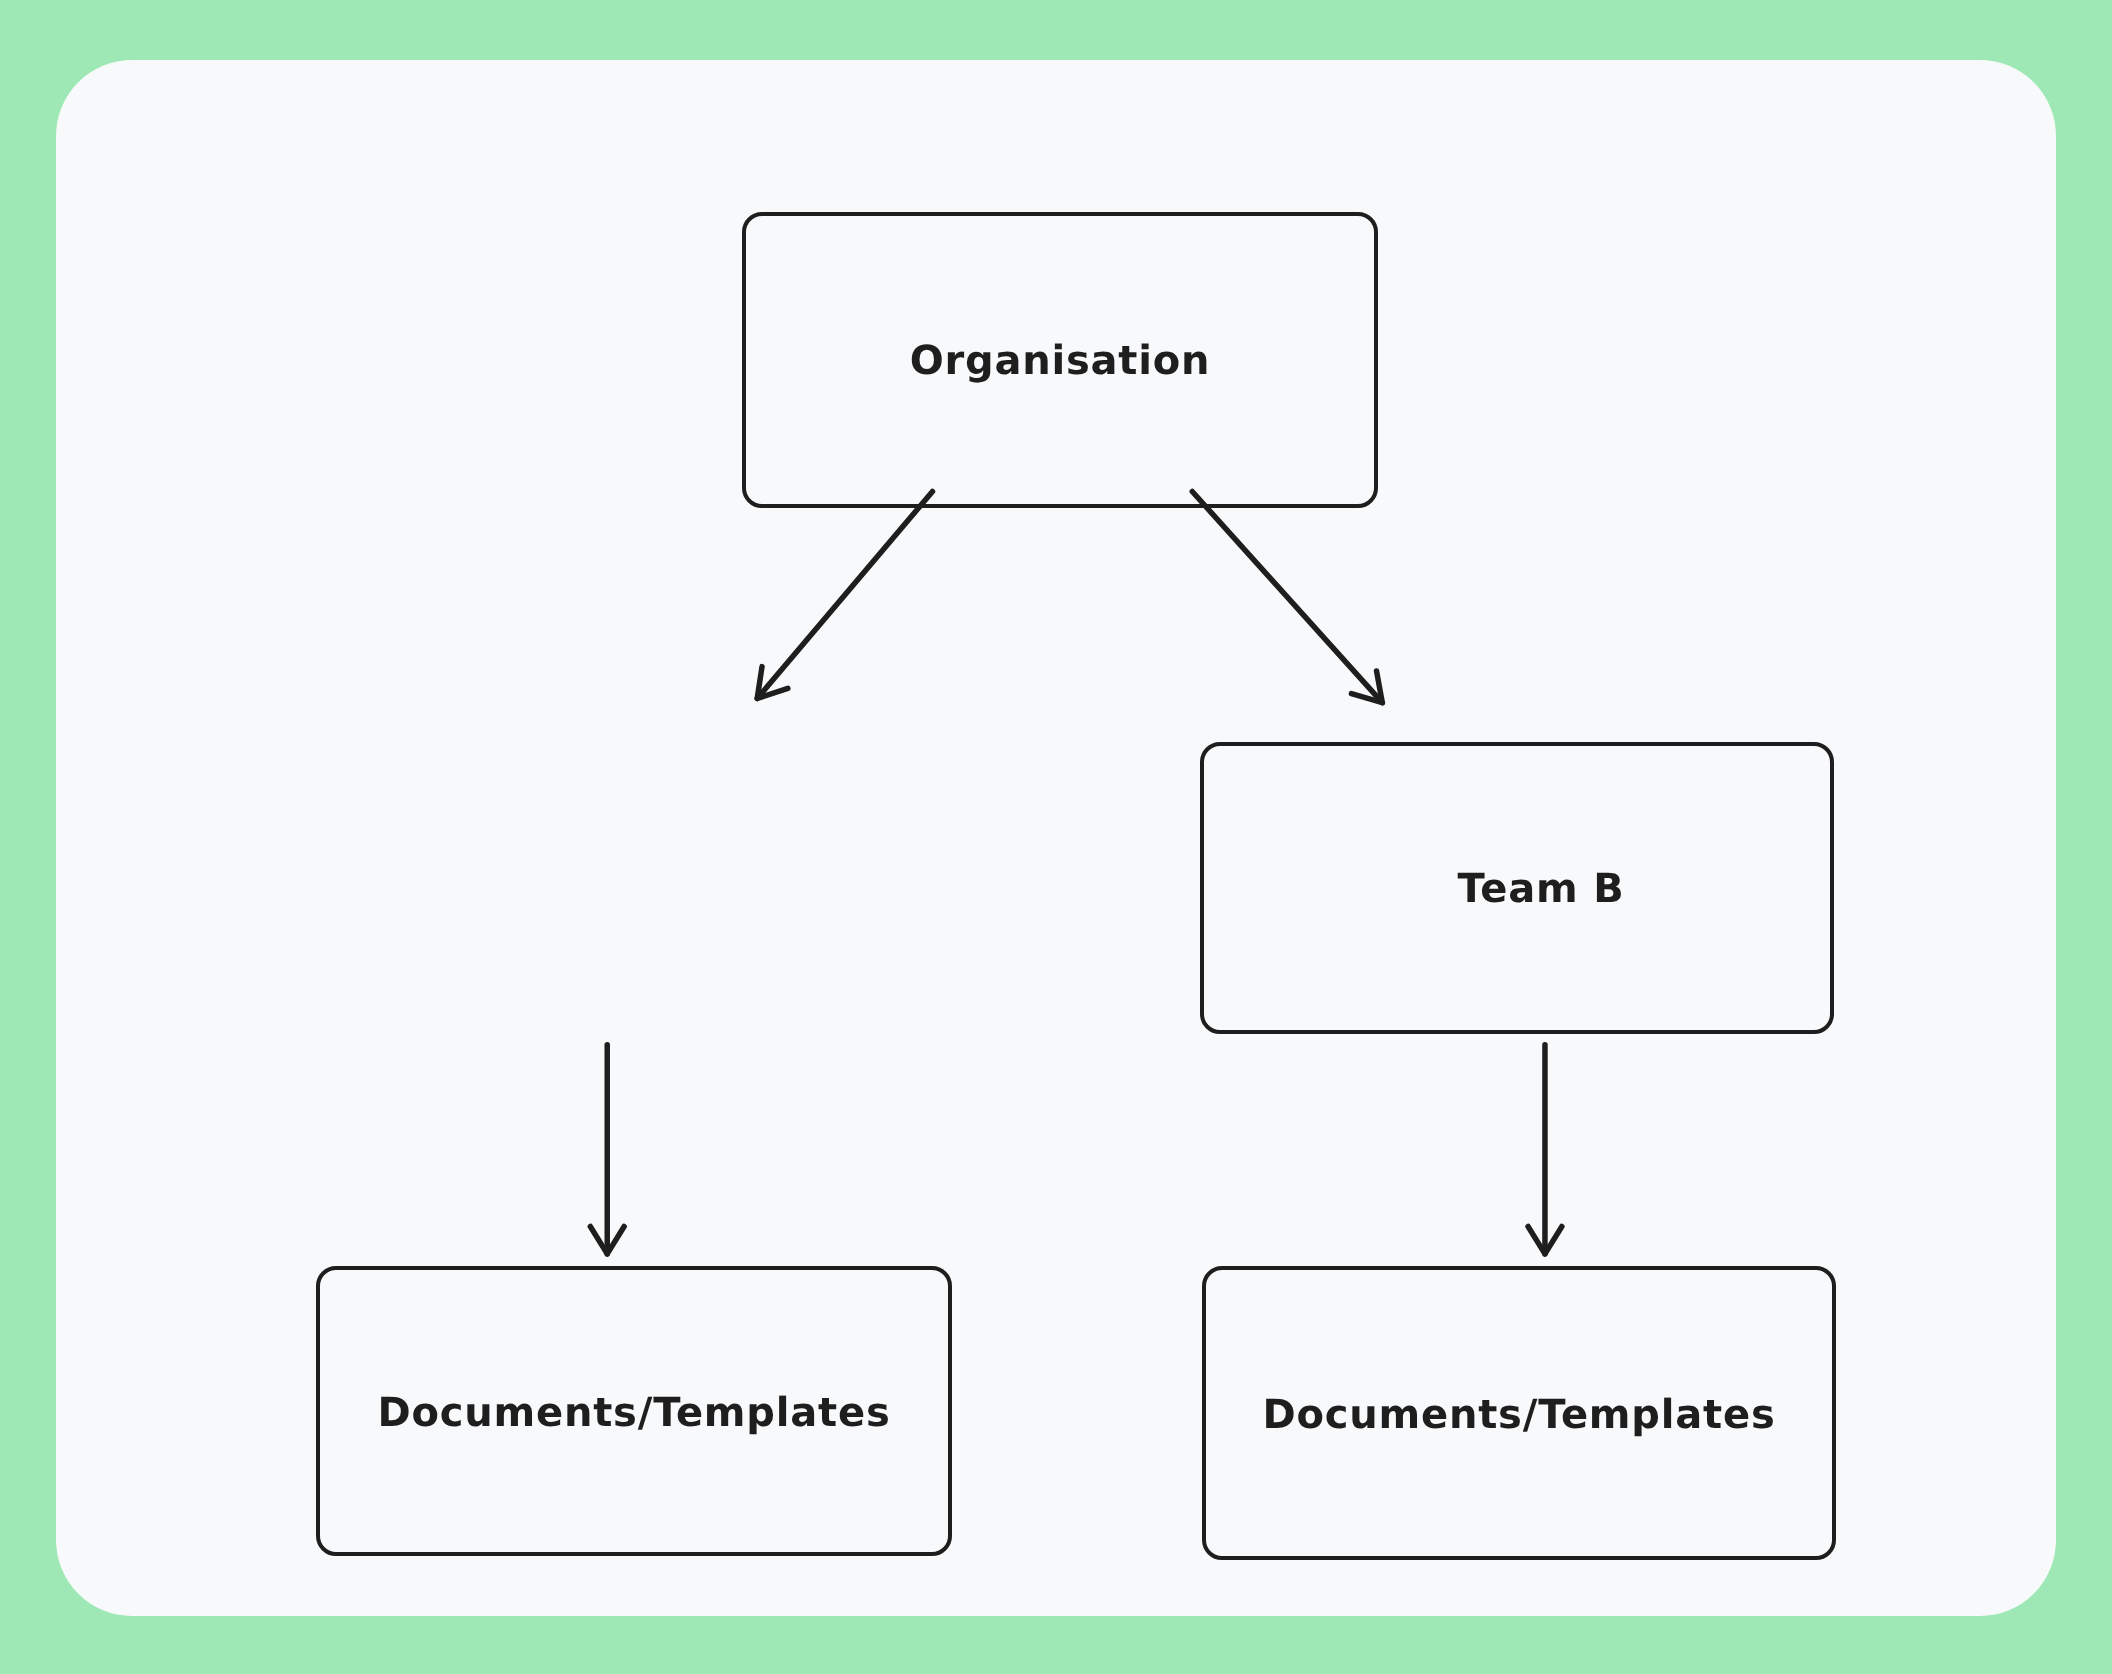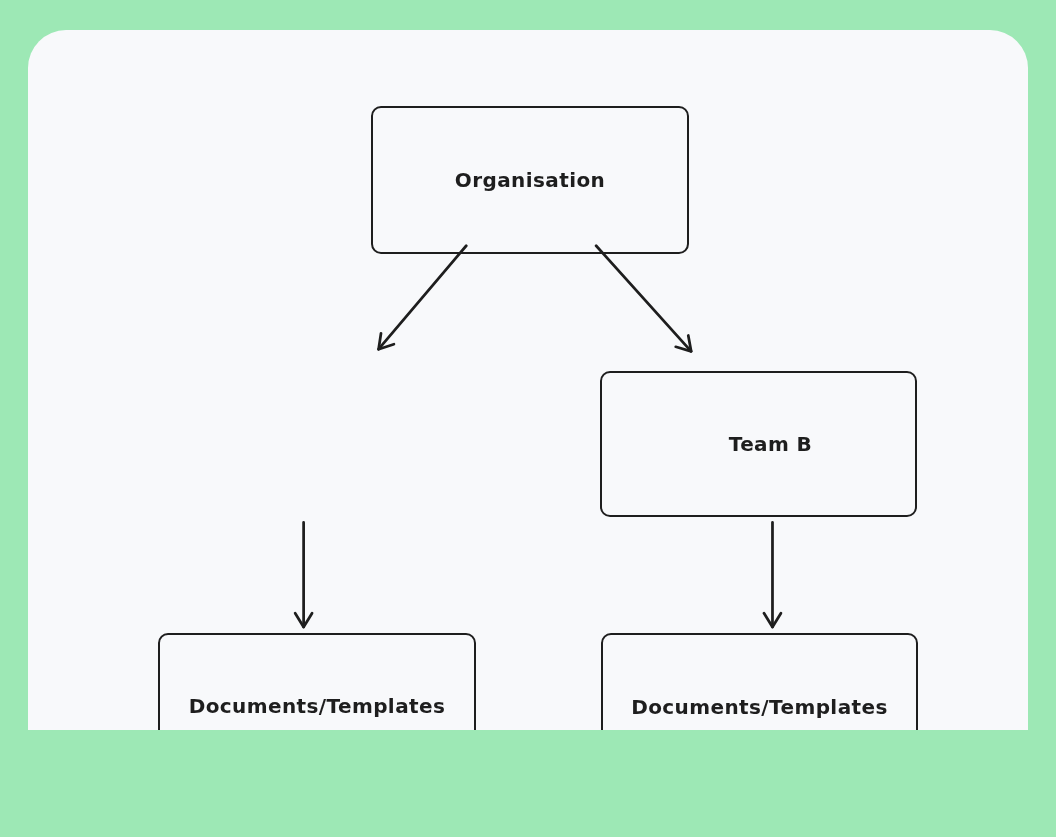--- a/index.html
+++ b/index.html
@@ -3,21 +3,21 @@
 <meta charset="utf-8">
 <style>
   html, body {
     margin: 0;
     padding: 0;
     background: #9de8b5;
   }
   .page {
     position: relative;
     width: 1056px;
-    height: 730px;
+    height: 837px;
     overflow: hidden;
     font-family: "DejaVu Sans", "Liberation Sans", sans-serif;
   }
   .canvas {
     position: absolute;
     left: 28px;
     top: 30px;
     width: 1000px;
     height: 778px;
     background: #f8f9fb;

